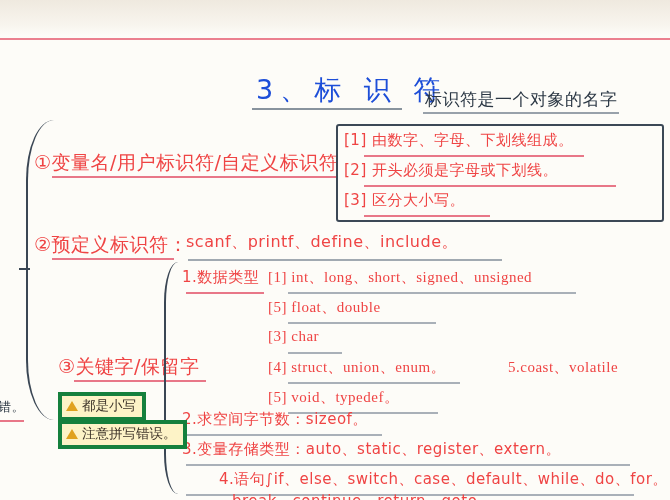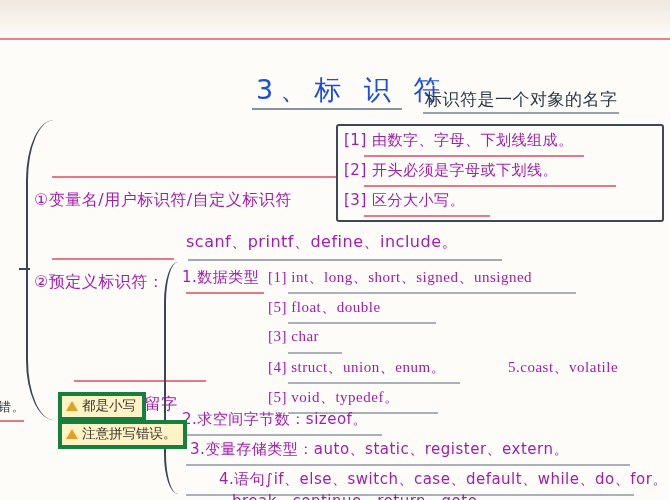--- a/index.html
+++ b/index.html
@@ -29,21 +29,21 @@
     background: #e86a7c;
     opacity: .85;
   }
   .top-edge-shadow {
     position: absolute;
     left: 0; right: 0; top: 0; height: 36px;
     background: linear-gradient(180deg, #efe9df 0%, #f8f5ee 70%, #fdfcf8 100%);
   }
   .handwriting {
     position: absolute;
-    color: #a21caf;
+    color: #ef4444;
     font-family: "DejaVu Sans", sans-serif;
     letter-spacing: .5px;
     white-space: nowrap;
   }
   .ink-dark { color: #25303b; }
 
   
   #title {
     left: 256px;
     top: 72px;
@@ -91,21 +91,21 @@
   .big-brace:after {
     content: "";
     position: absolute;
     left: -9px;
     top: 148px;
     width: 11px;
     height: 2px;
     background: #3a4654;
   }
 
-  .row-label { font-size: 16px; margin-top: 40px; }
+  .row-label { font-size: 19px; }
 
   #item1 { left: 34px; top: 150px; }
   #item1-ul {
     position: absolute; left: 52px; top: 176px;
     width: 286px; height: 2px; background: #e2556c; opacity:.8;
   }
   #item2 { left: 34px; top: 232px; }
   #item2-ul {
     position: absolute; left: 52px; top: 258px;
     width: 122px; height: 2px; background: #e2556c; opacity:.8;
@@ -162,21 +162,21 @@
   #dt3-ul { position:absolute; left: 288px; top: 352px; width: 54px; height: 2px; background:#556477; opacity:.5; }
   #dt4 { left: 268px; top: 358px; }
   #dt4-ul { position:absolute; left: 288px; top: 382px; width: 172px; height: 2px; background:#556477; opacity:.5; }
   #dt4b { left: 508px; top: 358px; }
   #dt5 { left: 268px; top: 388px; }
   #dt5-ul { position:absolute; left: 288px; top: 412px; width: 150px; height: 2px; background:#556477; opacity:.5; }
 
   
   #n2 { left: 182px; top: 410px; font-size: 15px; }
   #n2-ul { position:absolute; left: 186px; top: 434px; width: 196px; height: 2px; background:#556477; opacity:.5; }
-  #n3 { left: 182px; top: 440px; font-size: 15px; margin-left: 8px; }
+  #n3 { left: 182px; top: 440px; font-size: 15px; }
   #n3-ul { position:absolute; left: 186px; top: 464px; width: 444px; height: 2px; background:#556477; opacity:.5; }
   #n4 { left: 182px; top: 470px; font-size: 15px; margin-left: 37px; }
   #n4-ul { position:absolute; left: 186px; top: 494px; width: 448px; height: 2px; background:#556477; opacity:.5; }
   #n4b { left: 232px; top: 492px; font-size: 15px; }
 
   
   .warn {
     position: absolute;
     font-size: 13.5px;
     color: #3a3026;

